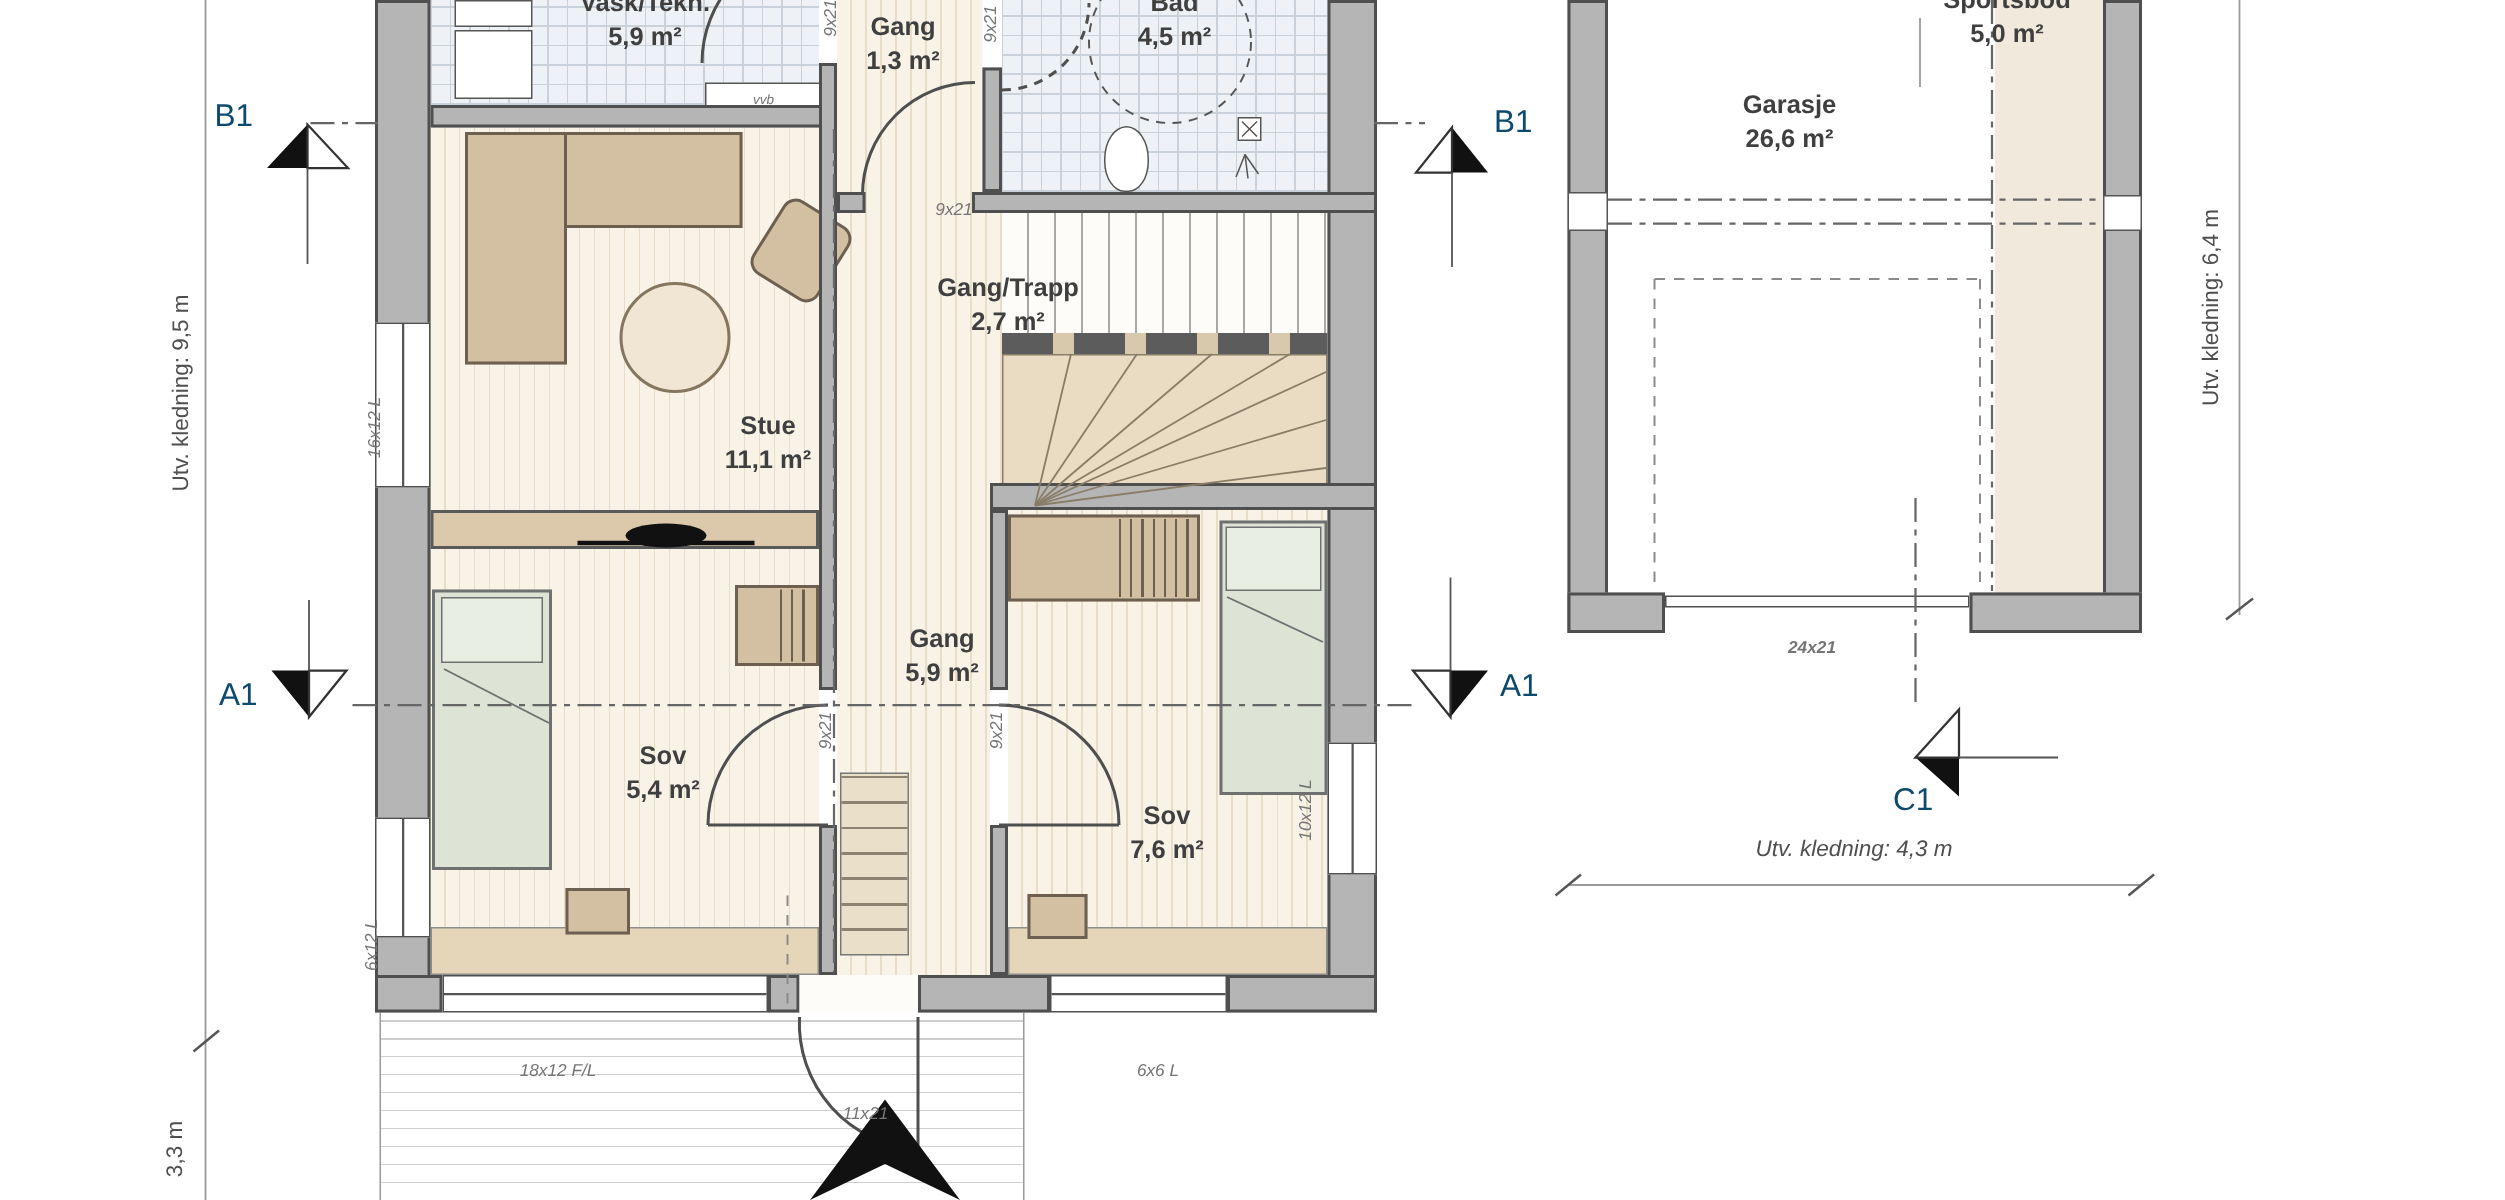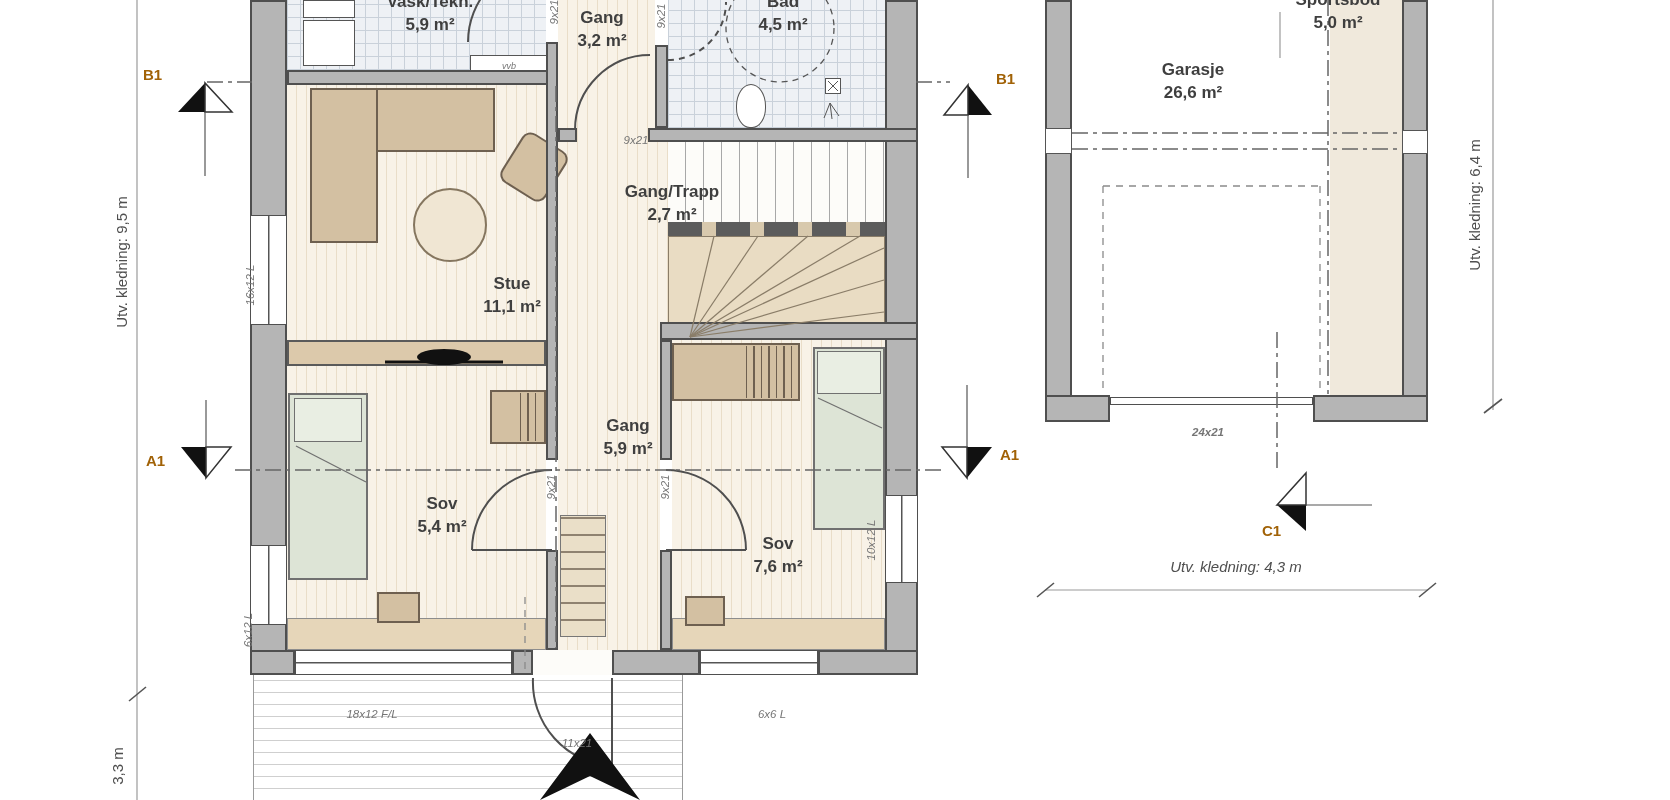--- a/index.html
+++ b/index.html
@@ -32,21 +32,21 @@
   .stair-top{position:absolute;z-index:4;background:repeating-linear-gradient(90deg,#fdfcf9 0,#fdfcf9 17px,#a8a8a8 17px,#a8a8a8 18px);}
   .stair-cut{position:absolute;z-index:5;background:#5c5c5c;
         background-image:repeating-linear-gradient(90deg,transparent 0,transparent 34px,#d8c9ad 34px,#d8c9ad 48px);}
   .winder{position:absolute;z-index:4;background:#e9dcc3;border:1px solid #8a7d68;box-sizing:border-box;}
   .room-label{position:absolute;z-index:20;transform:translate(-50%,0);text-align:center;color:#3f3f3f;
         font-weight:600;font-size:17px;line-height:23px;white-space:nowrap;}
   .olabel{position:absolute;z-index:20;transform:translate(-50%,-50%);font-style:italic;color:#757575;
         font-size:11.5px;white-space:nowrap;}
   .olabel.v{transform:translate(-50%,-50%) rotate(-90deg);}
   .tiny{font-size:9px;}
-  .mlabel{position:absolute;z-index:20;font-size:15px;color:#a16207;white-space:nowrap;font-weight:700;}
+  .mlabel{position:absolute;z-index:20;font-size:21px;color:#0c4a6e;white-space:nowrap;font-weight:400;}
   .dlabel{position:absolute;z-index:20;transform:translate(-50%,-50%);font-size:15px;color:#4f4f4f;white-space:nowrap;}
   .dlabel.v{transform:translate(-50%,-50%) rotate(-90deg);}
   svg.overlay{position:absolute;left:0;top:0;z-index:15;pointer-events:none;}
 </style>
 </head>
 <body>
 
 <div id="canvas">
 
   <div class="floor-tile" style="left:287px;top:0;width:259px;height:70px;"></div>
@@ -210,21 +210,21 @@
       <polygon points="590,733 540,800 590,776 640,800" fill="#111"></polygon>
     </g>
   </svg>
 
   <div class="room-label" style="left:430px;top:-10px;">
     <div>Vask/Tekn.</div>
     <div>5,9 m²</div>
   </div>
   <div class="room-label" style="left:602px;top:6px;">
     <div>Gang</div>
-    <div>3,2 m²</div>
+    <div>1,3 m²</div>
   </div>
   <div class="room-label" style="left:783px;top:-10px;">
     <div>Bad</div>
     <div>4,5 m²</div>
   </div>
   <div class="room-label" style="left:512px;top:272px;">
     <div>Stue</div>
     <div>11,1 m²</div>
   </div>
   <div class="room-label" style="left:672px;top:180px;">

